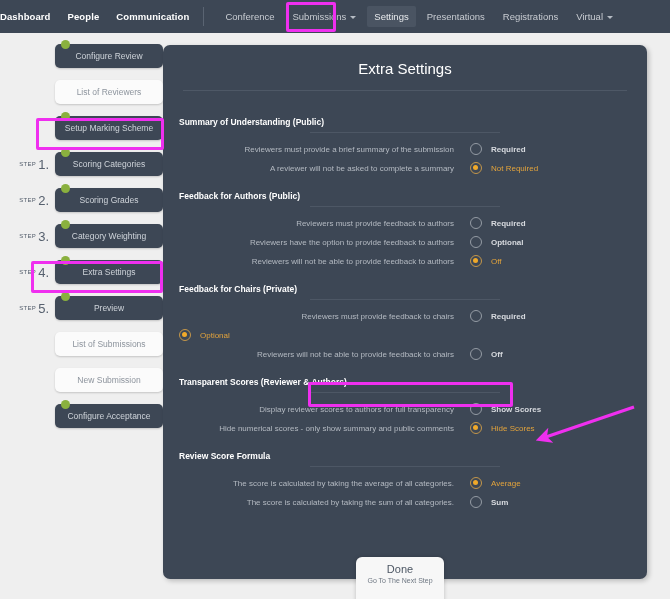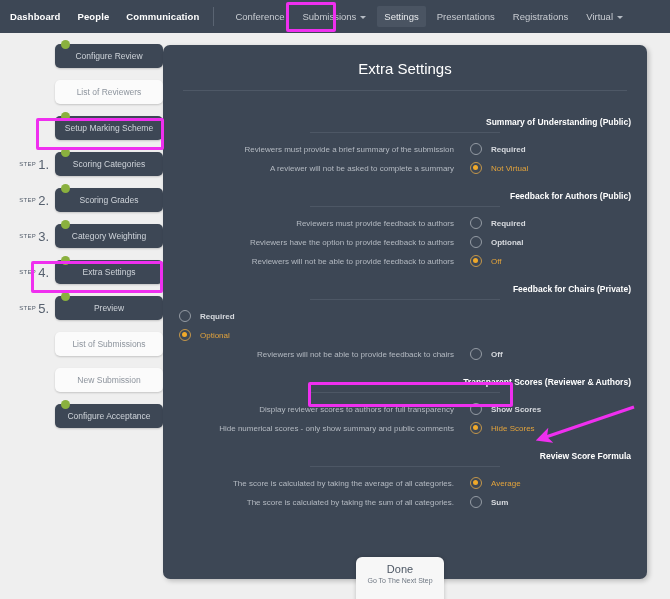--- a/index.html
+++ b/index.html
@@ -12,21 +12,20 @@
     overflow: hidden;
     position: relative;
   }
 
   
   .topnav {
     height: 33px;
     background: #3d4755;
     display: flex;
     align-items: center;
-    padding-left: 10px;
     position: relative;
   }
   .nav-primary { display: flex; align-items: center; gap: 17px; }
   .nav-primary .nav-item {
     color: #ffffff;
     font-size: 9.5px;
     font-weight: bold;
     letter-spacing: .1px;
     cursor: pointer;
   }
@@ -139,21 +138,21 @@
   }
   .panel-rule {
     height: 1px;
     background: #4e5866;
     margin: 0 4px 26px;
   }
 
   
   .section { margin-bottom: 17px; }
   .section-head {
-    text-align: right;
+    text-align: left;
     color: #ffffff;
     font-size: 8.5px;
     font-weight: bold;
     padding-bottom: 5px;
     position: relative;
   }
   .section-head-rule {
     width: 190px;
     height: 1px;
     background: #4d footer;
@@ -359,21 +358,21 @@
           <div class="section-head">Summary of Understanding (Public)</div>
           <div class="section-head-rule"></div>
           <div class="opt-row">
             <div class="opt-desc">Reviewers must provide a brief summary of the submission</div>
             <div class="radio"></div>
             <div class="opt-label">Required</div>
           </div>
           <div class="opt-row">
             <div class="opt-desc">A reviewer will not be asked to complete a summary</div>
             <div class="radio on"></div>
-            <div class="opt-label sel">Not Virtual</div>
+            <div class="opt-label sel">Not Required</div>
           </div>
         </div>
         <div class="section">
           <div class="section-head">Feedback for Authors (Public)</div>
           <div class="section-head-rule"></div>
           <div class="opt-row">
             <div class="opt-desc">Reviewers must provide feedback to authors</div>
             <div class="radio"></div>
             <div class="opt-label">Required</div>
           </div>
@@ -385,20 +384,21 @@
           <div class="opt-row">
             <div class="opt-desc">Reviewers will not be able to provide feedback to authors</div>
             <div class="radio on"></div>
             <div class="opt-label sel">Off</div>
           </div>
         </div>
         <div class="section">
           <div class="section-head">Feedback for Chairs (Private)</div>
           <div class="section-head-rule"></div>
           <div class="opt-row">
+            <div class="opt-desc">Reviewers must provide feedback to chairs</div>
             <div class="radio"></div>
             <div class="opt-label">Required</div>
           </div>
           <div class="opt-row">
             <div class="radio on"></div>
             <div class="opt-label sel">Optional</div>
           </div>
           <div class="opt-row">
             <div class="opt-desc">Reviewers will not be able to provide feedback to chairs</div>
             <div class="radio"></div>

